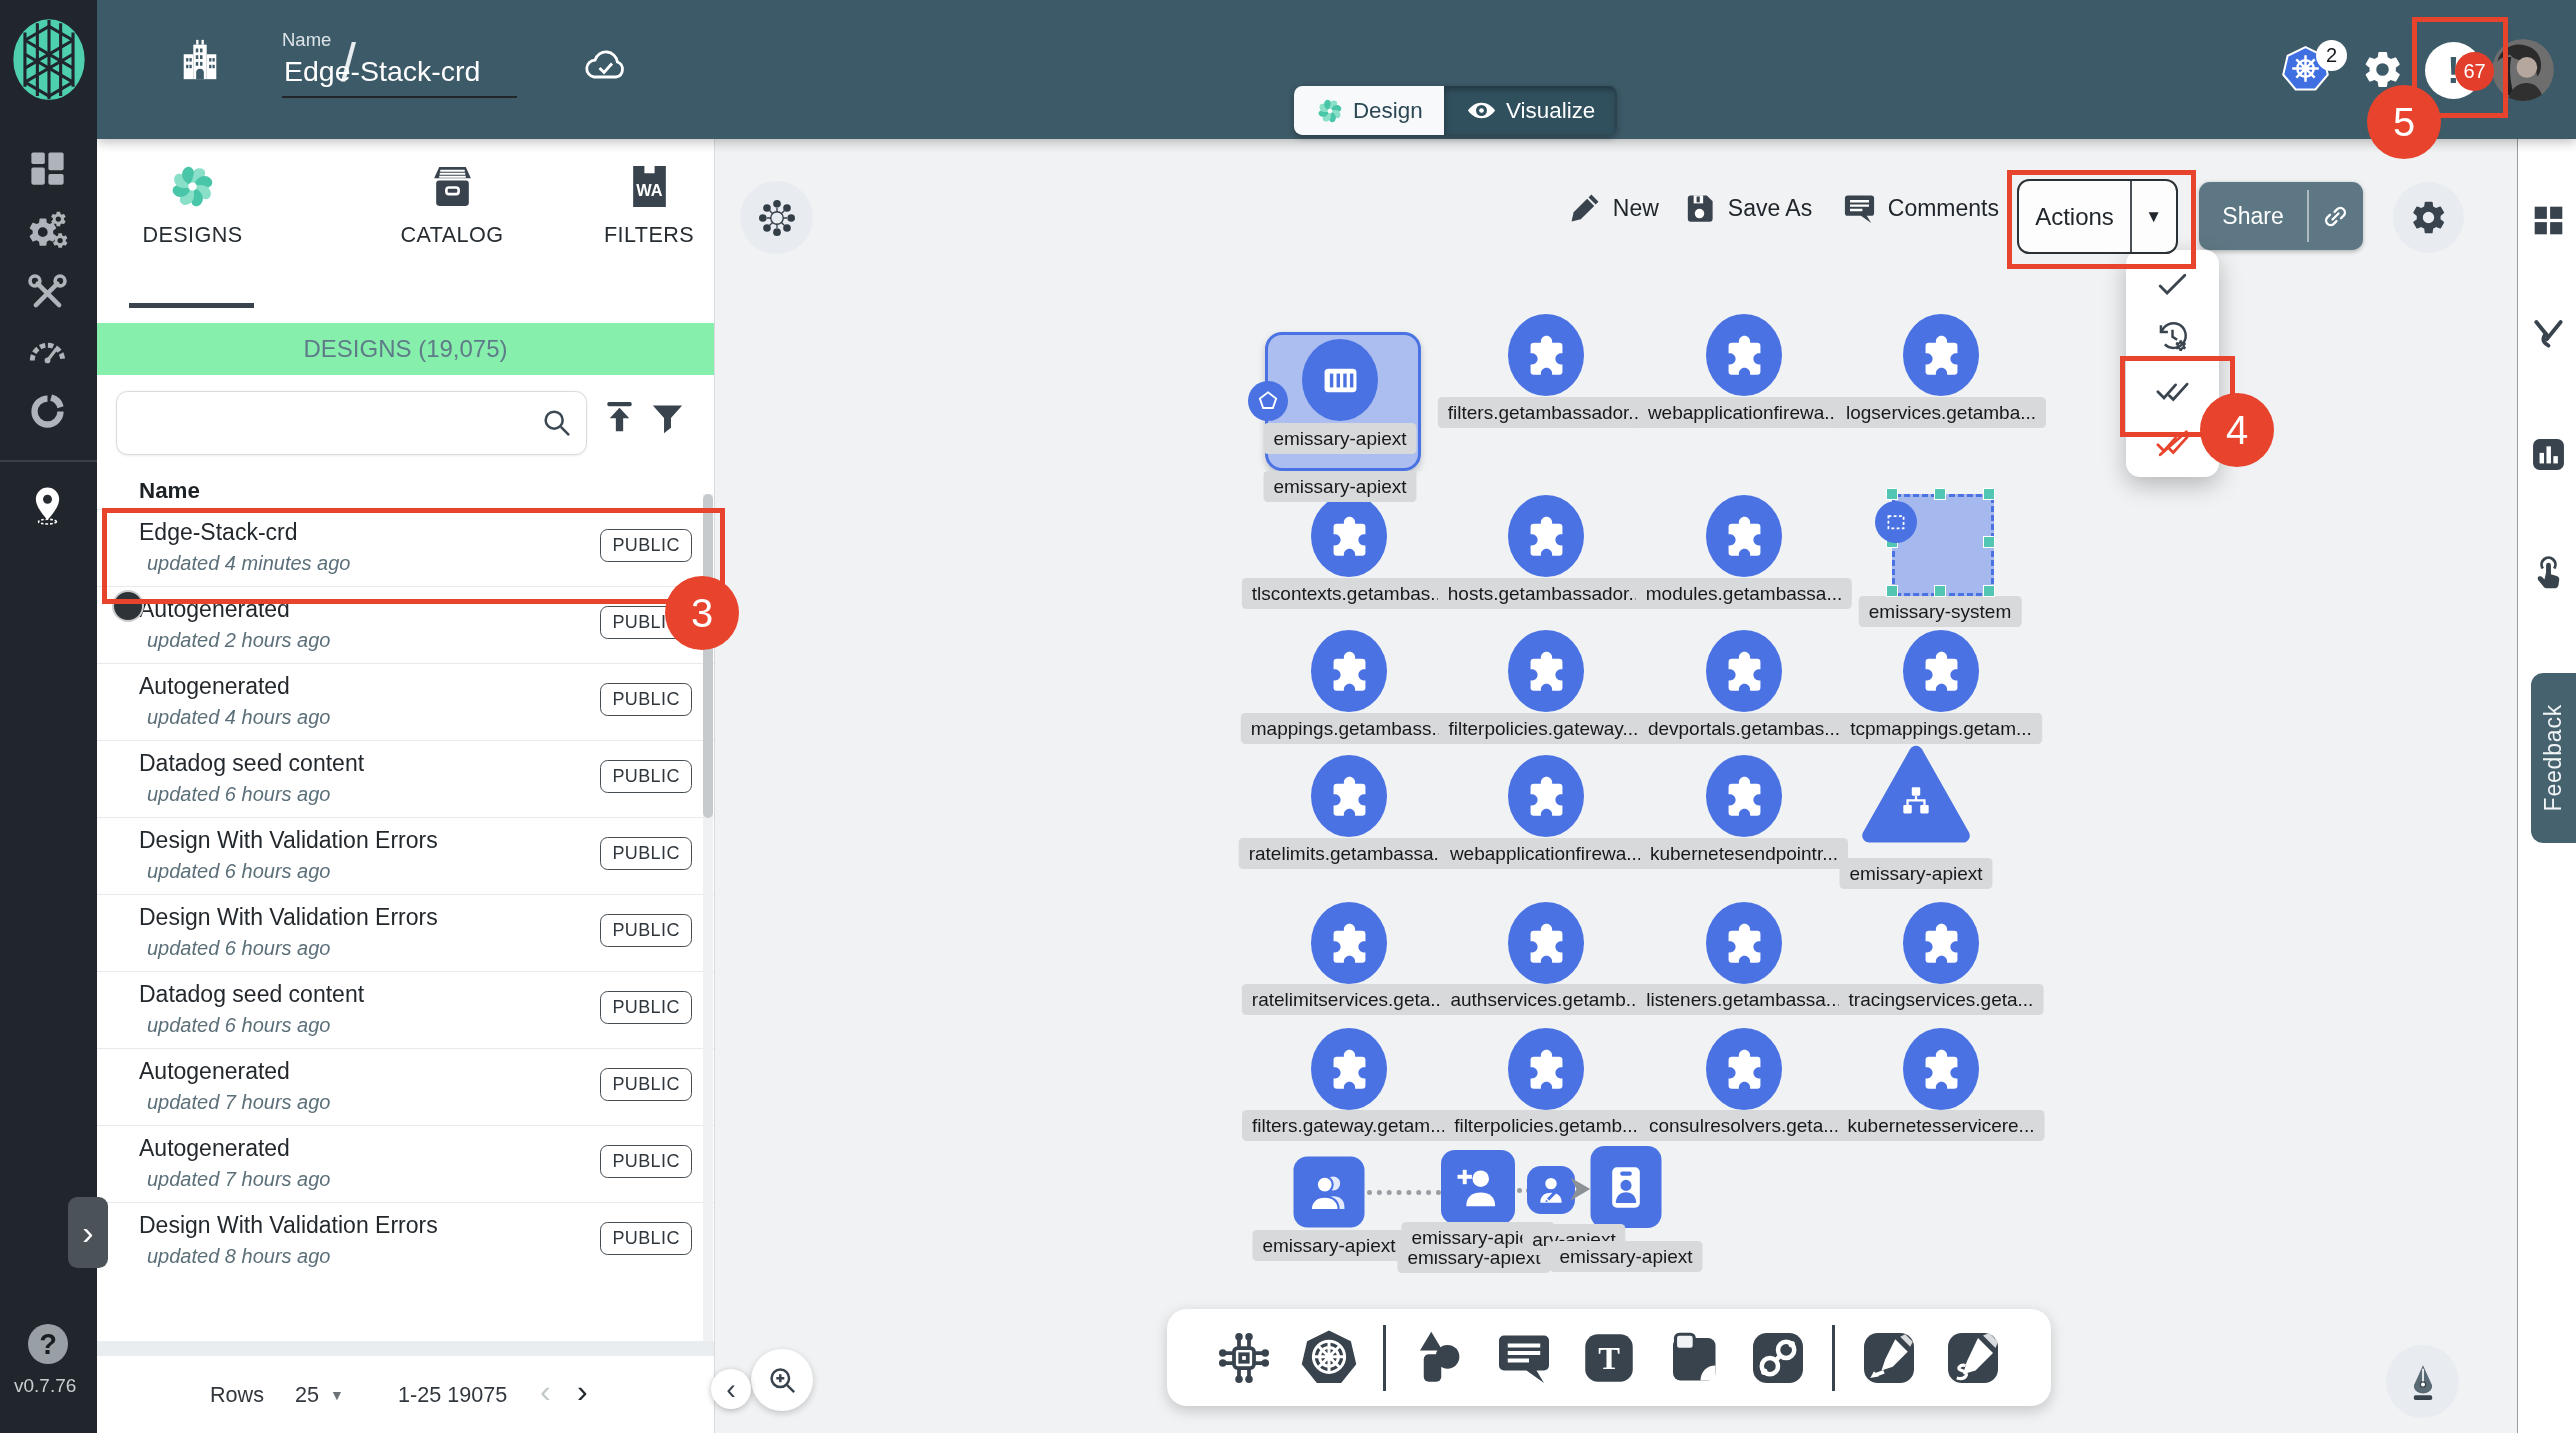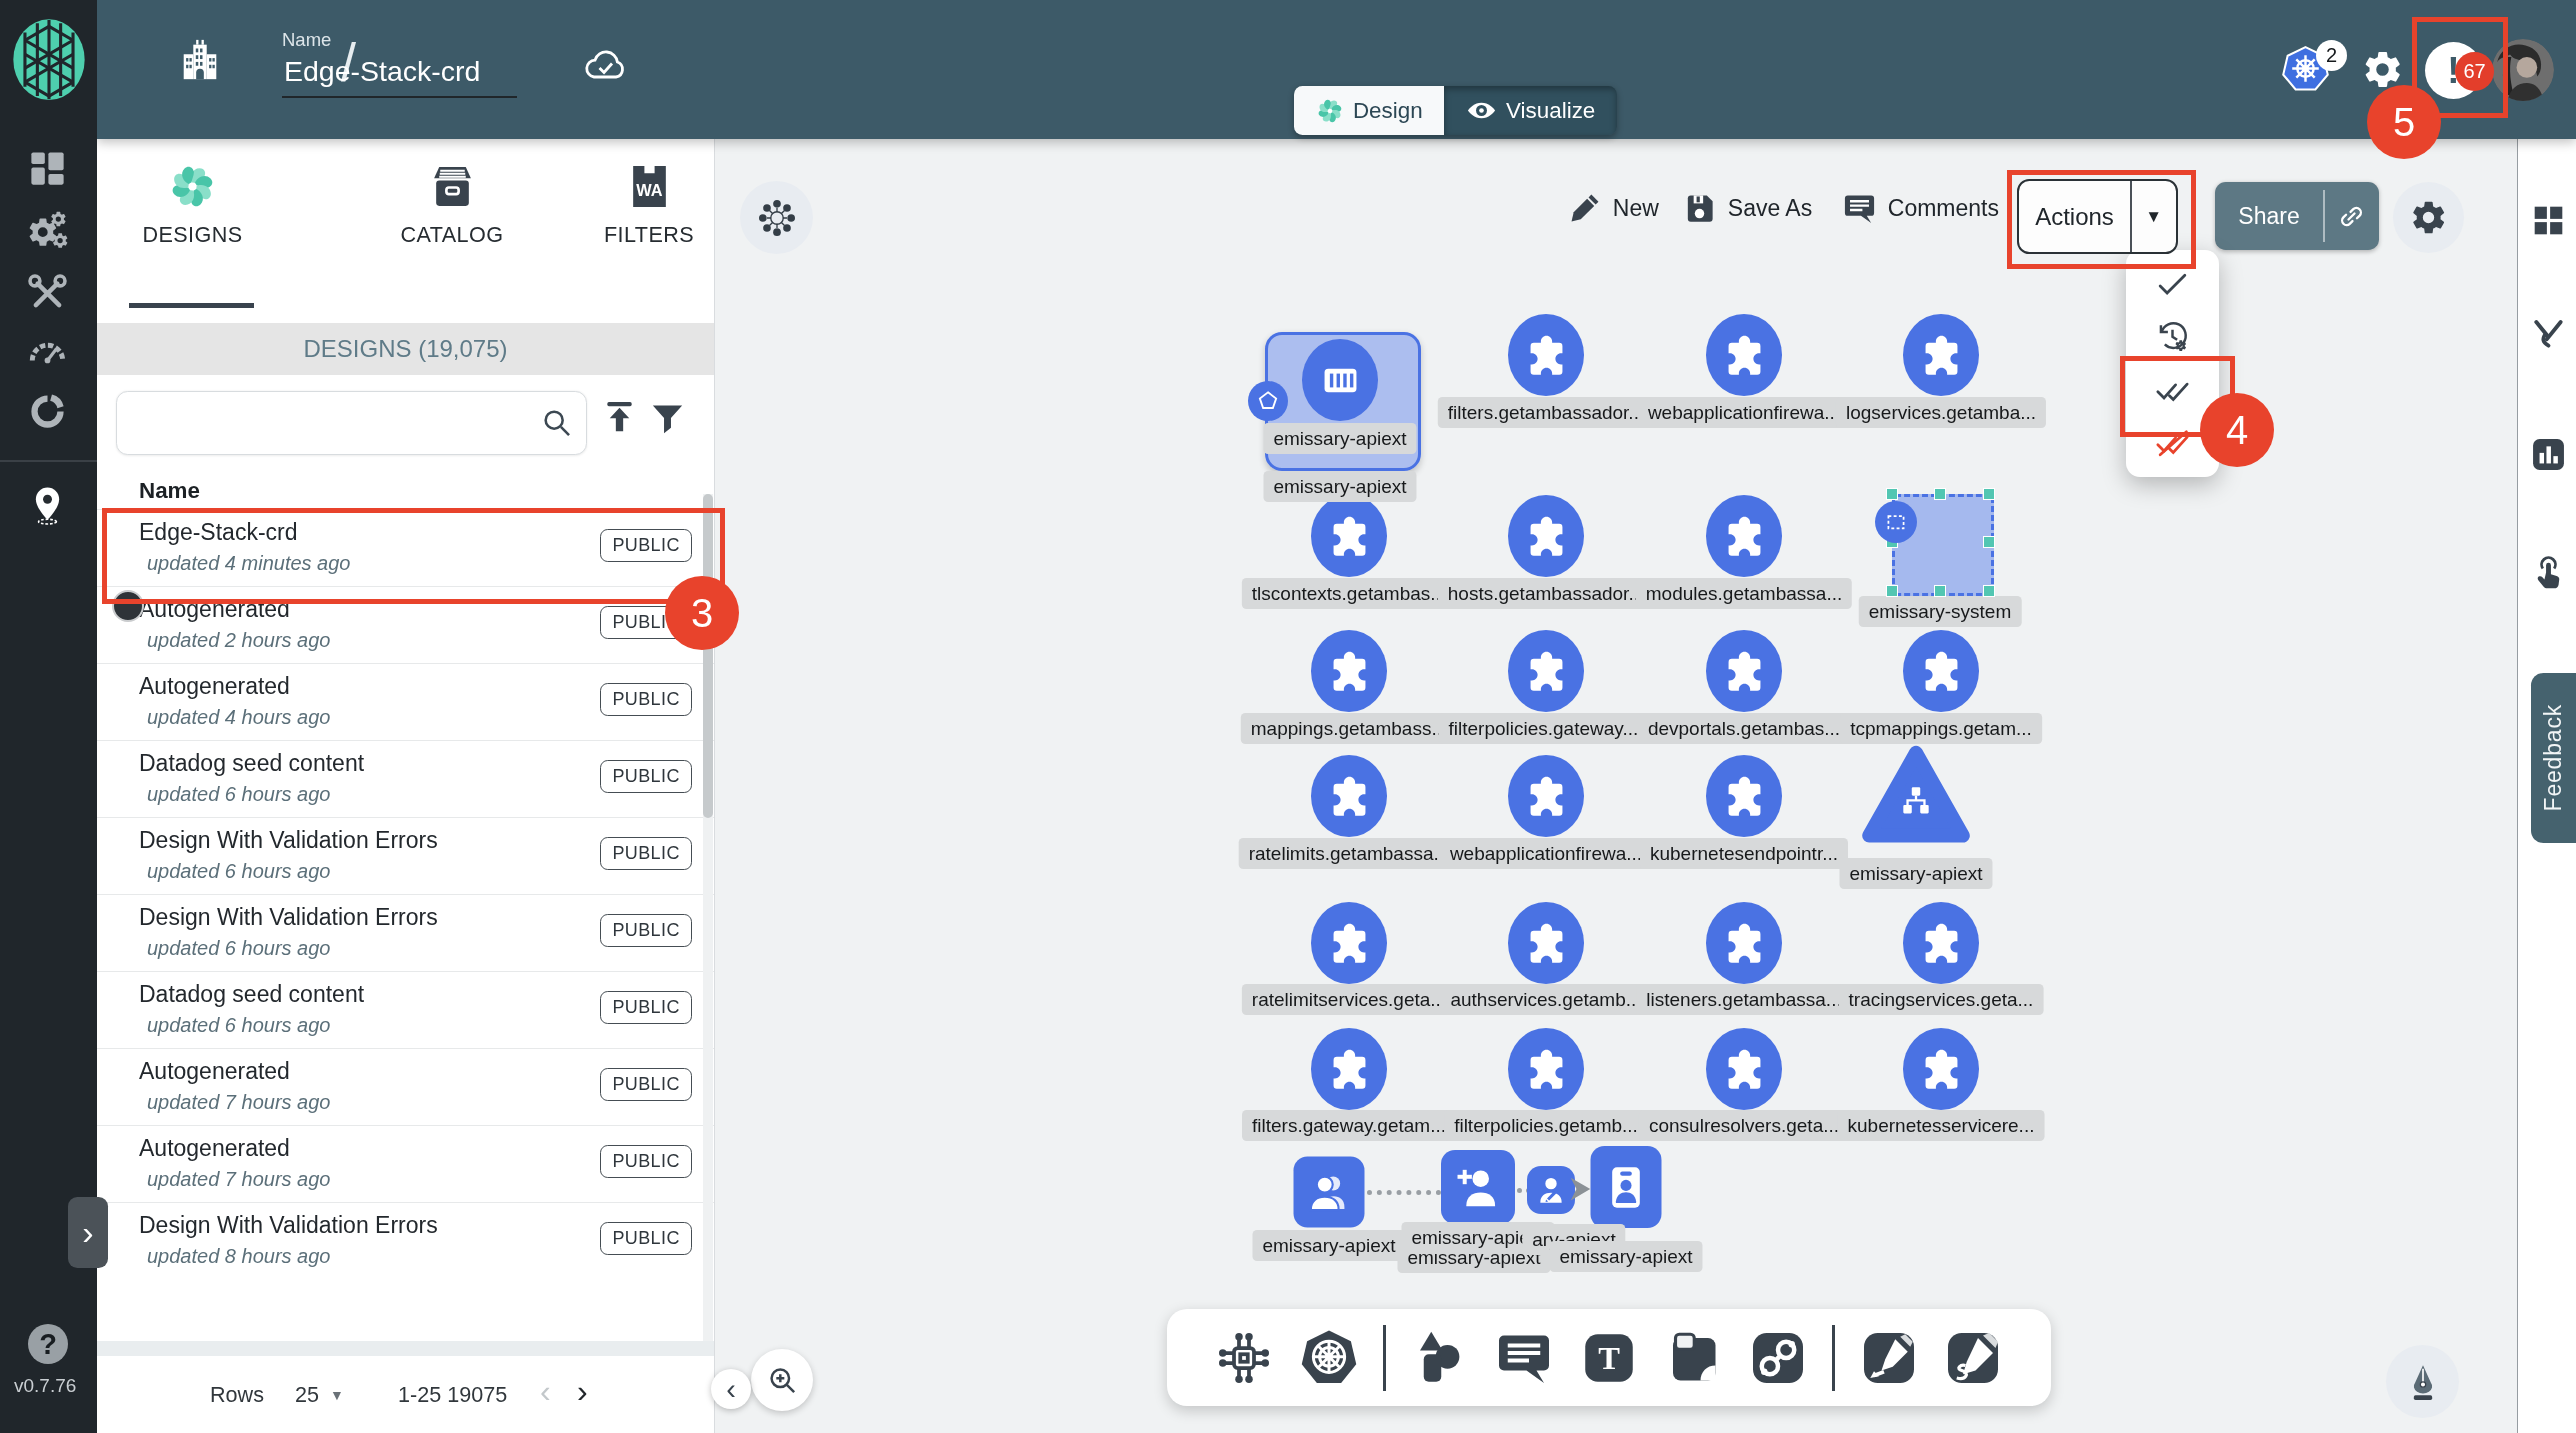--- a/index.html
+++ b/index.html
@@ -38,21 +38,21 @@
                justify-content:center;z-index:2;margin-top:23px;}
   #k8s-badge{position:absolute;left:2219px;top:40px;width:31px;height:31px;border-radius:50%;
              background:#fff;color:#15191c;font-size:20px;display:flex;align-items:center;justify-content:center;}
   #avatar{position:absolute;left:2395px;top:39px;width:62px;height:62px;border-radius:50%;overflow:hidden;}
   
   #panel{position:absolute;left:97px;top:139px;width:617px;height:1295px;background:#fff;z-index:5;
          border-right:0.8px solid #d9dcdf;}
   .ptab{position:absolute;top:21.6px;text-align:center;}
   .ptab .lbl{font-size:21.6px;letter-spacing:0.4px;color:#262c31;margin-top:10.8px;}
   #tab-underline{position:absolute;left:32px;top:164px;width:125px;height:4.6px;background:#39434d;}
-  #panel-banner{position:absolute;left:0;top:184px;width:617px;height:52px;background:#e5e5e5;
+  #panel-banner{position:absolute;left:0;top:184px;width:617px;height:52px;background:#86efac;
                 color:#5f7b88;font-size:24px;display:flex;align-items:center;justify-content:center;}
   #search-box{position:absolute;left:18.5px;top:252px;width:469px;height:62px;border:1.5px solid #d8dcdf;
               border-radius:11.6px;background:#fff;box-shadow:0 0.8px 2.3px rgba(0,0,0,.08);}
   #search-box input{position:absolute;left:18.5px;top:4.6px;width:386px;height:49px;border:none;outline:none;
               font-size:24px;color:#30373c;font-family:"Liberation Sans",sans-serif;}
   #search-box input::placeholder{color:#a4acb1;}
   #search-mag{position:absolute;left:423px;top:14px;width:34px;height:34px;}
   #btn-upload{position:absolute;left:503px;top:259px;width:39px;height:43px;}
   #btn-filter{position:absolute;left:552px;top:261px;width:37px;height:40px;}
   #col-name{position:absolute;left:42px;top:339px;font-size:22.4px;font-weight:bold;color:#1c2125;}
@@ -76,21 +76,21 @@
   #canvas{position:absolute;left:715px;top:139px;width:1800px;height:1295px;background:#f0f2f3;}
   .circle-btn{position:absolute;border-radius:50%;display:flex;align-items:center;justify-content:center;}
   
   .cbar-item{position:absolute;top:191px;display:flex;align-items:center;gap:10.8px;font-size:23px;color:#20262b;}
   #actions-btn{position:absolute;left:2017px;top:179px;width:157px;height:71px;background:#fdfdfd;
                border:2.3px solid #2a3136;border-radius:12.3px;display:flex;z-index:21;}
   #actions-btn .alab{width:111px;display:flex;align-items:center;justify-content:center;font-size:24px;color:#20262b;}
   #actions-btn .adiv{width:1.5px;background:#4a5158;}
   #actions-btn .acar{flex:1;display:flex;align-items:center;justify-content:center;color:#20262b;font-size:17px;}
   #share-btn{position:absolute;left:2199px;top:182px;width:164px;height:68px;background:#5d7884;
-             border-radius:10.8px;display:flex;z-index:6;box-shadow:0 1.5px 4.6px rgba(0,0,0,.25);margin-left:16px;}
+             border-radius:10.8px;display:flex;z-index:6;box-shadow:0 1.5px 4.6px rgba(0,0,0,.25);}
   #share-btn .slab{width:108px;display:flex;align-items:center;justify-content:center;color:#fff;font-size:23px;}
   #share-btn .sdiv{width:1.5px;background:rgba(255,255,255,.5);margin:7.7px 0;}
   #share-btn .slnk{flex:1;display:flex;align-items:center;justify-content:center;}
   
   #actions-menu{position:absolute;left:2126px;top:250px;width:93px;height:227px;background:#fff;
                 border-radius:14px;box-shadow:0 7.7px 23px rgba(0,0,0,.25);z-index:20;display:flex;
                 flex-direction:column;align-items:center;justify-content:space-evenly;}
   .menu-ic{width:37px;height:37px;}
   
   .chip{position:absolute;background:#d7d9da;color:#17191b;font-size:19px;padding:4.6px 10px;

